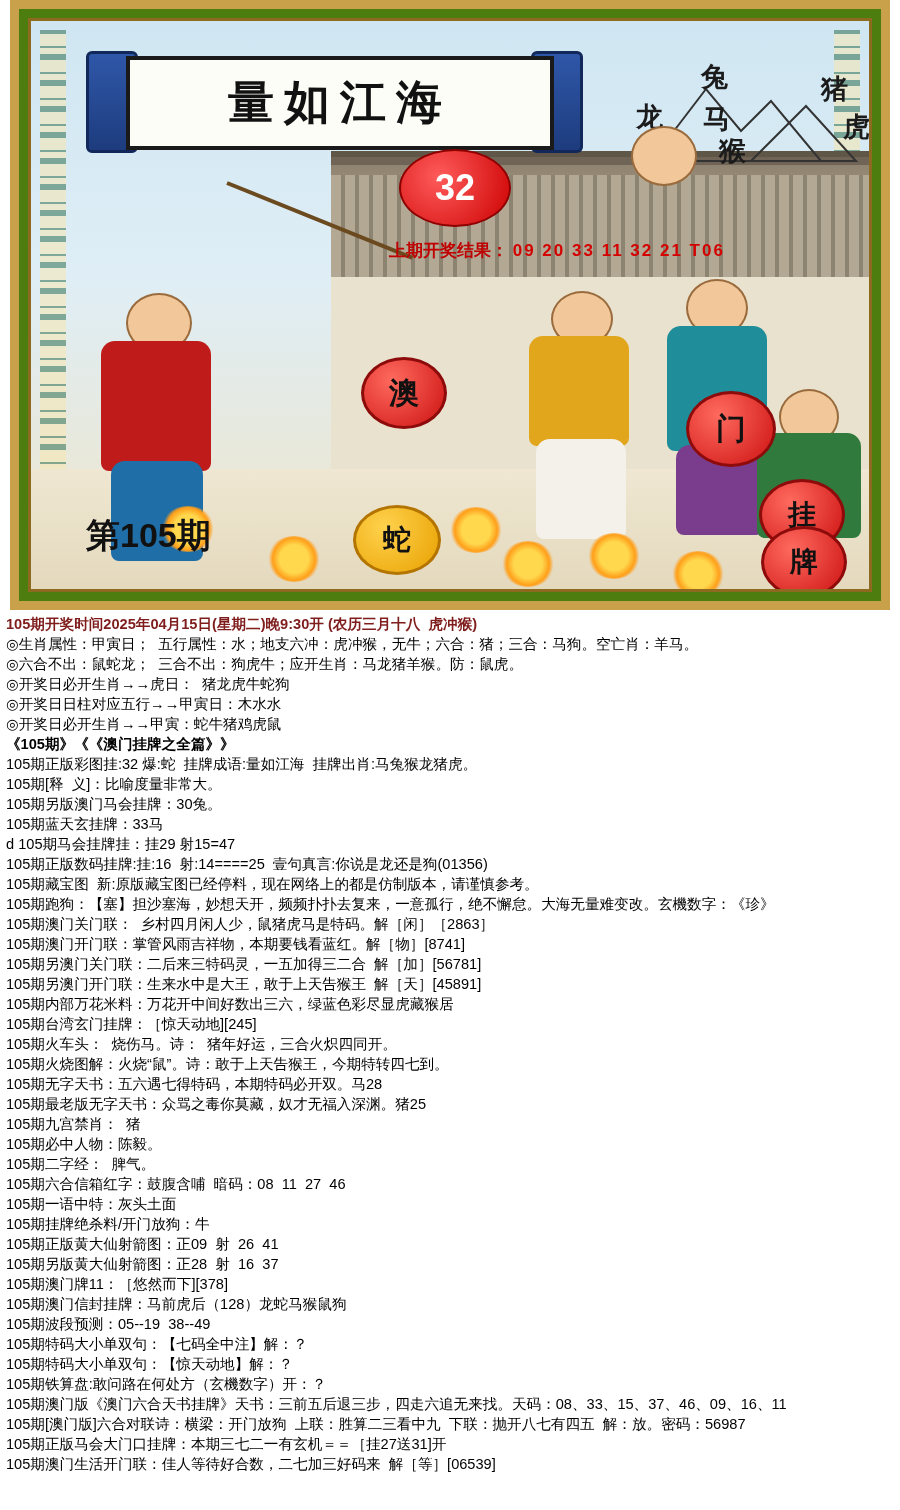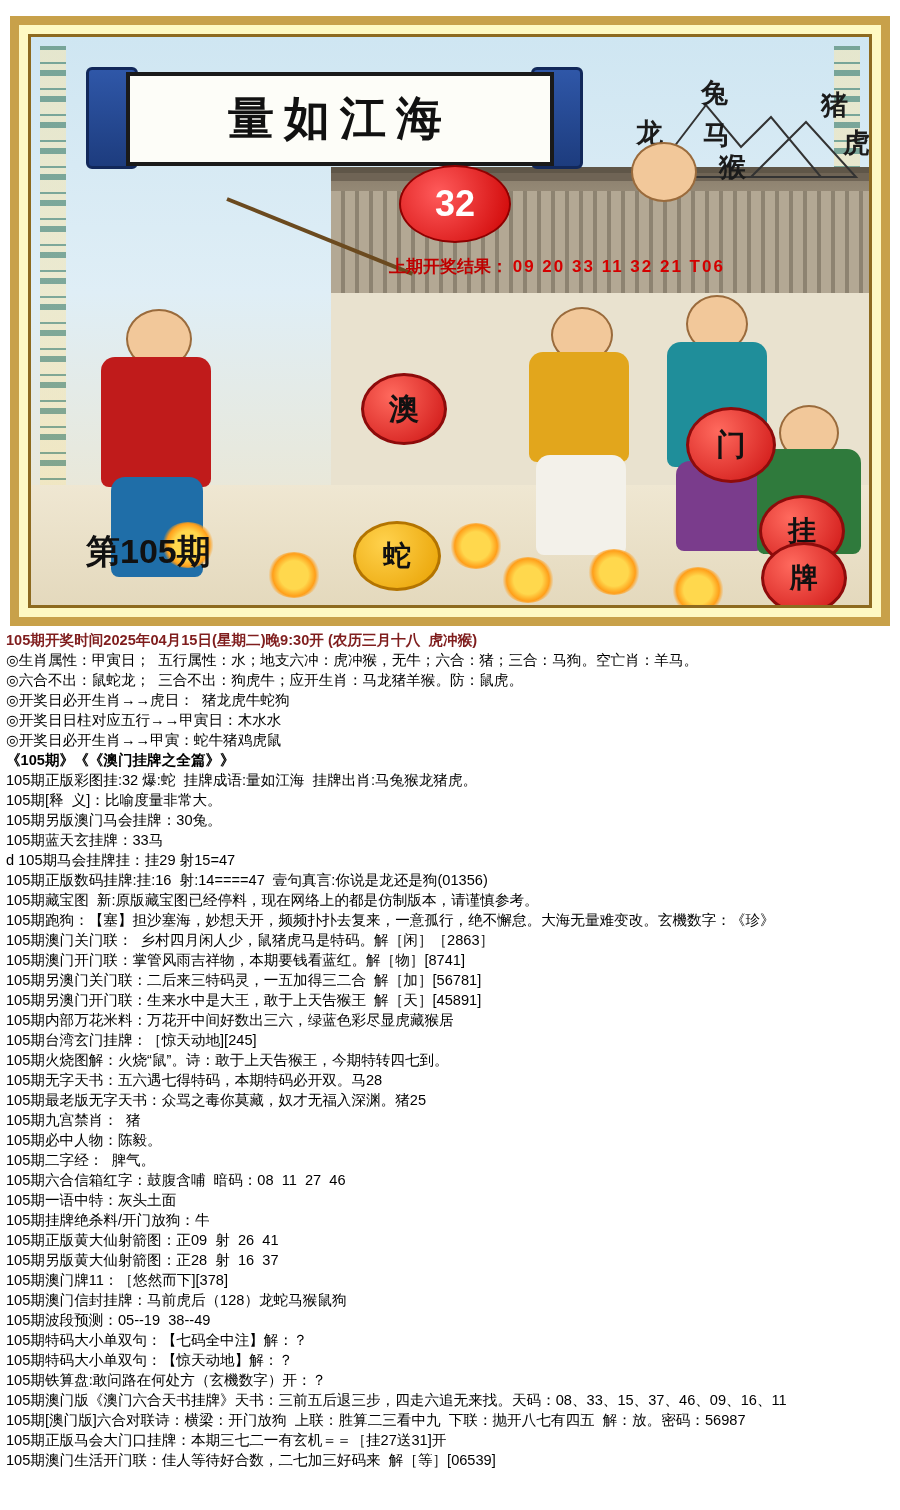--- a/index.html
+++ b/index.html
@@ -1,20 +1,20 @@
 <!DOCTYPE html>
 <html><head>
 <meta charset="utf-8">
 <style>
   html,body{margin:0;padding:0;background:#ffffff;}
   body{width:900px;font-family:"Liberation Sans","DejaVu Sans",sans-serif;}
 
   
-  .poster{position:relative;width:880px;height:610px;margin:16px auto 0;box-sizing:border-box;
-          border:9px solid #c8a14a;background:#fef9c3;}
+  .poster{position:relative;width:880px;height:610px;margin:0 auto 0;box-sizing:border-box;
+          border:9px solid #c8a14a;background:#4d7c0f;}
   .poster-inner{position:absolute;inset:9px;border:3px solid #8d6a1f;background:
      linear-gradient(#cfe6f2 0%,#dfeef6 45%,#efe4c8 100%);overflow:hidden;}
   .greek{position:absolute;width:26px;top:9px;bottom:9px;background:
      repeating-linear-gradient(0deg,#2f6f4f 0 6px,#f6e6b0 6px 12px,#2f6f4f 12px 14px,#f6e6b0 14px 26px);
      opacity:.55;}
   .greek.l{left:9px;} .greek.r{right:9px;}
 
   
   .roof{position:absolute;left:300px;top:130px;width:575px;height:130px;
         background:linear-gradient(#8b7f6d,#cfc4ae);border-top:6px solid #5f5648;
@@ -156,29 +156,30 @@
   <div class="line">◎开奖日日柱对应五行→→甲寅日：木水水</div>
   <div class="line">◎开奖日必开生肖→→甲寅：蛇牛猪鸡虎鼠</div>
 
   <div class="line ttl">《105期》《《澳门挂牌之全篇》》</div>
 
   <div class="line">105期正版彩图挂:32 爆:蛇  挂牌成语:量如江海  挂牌出肖:马兔猴龙猪虎。</div>
   <div class="line">105期[释  义]：比喻度量非常大。</div>
   <div class="line">105期另版澳门马会挂牌：30兔。</div>
   <div class="line">105期蓝天玄挂牌：33马</div>
   <div class="line">d 105期马会挂牌挂：挂29 射15=47</div>
-  <div class="line">105期正版数码挂牌:挂:16  射:14====47  壹句真言:你说是龙还是狗(01356)</div>
+  <div class="line">105期正版数码挂牌:挂:16  射:14====25  壹句真言:你说是龙还是狗(01356)</div>
   <div class="line">105期藏宝图  新:原版藏宝图已经停料，现在网络上的都是仿制版本，请谨慎参考。</div>
   <div class="line">105期跑狗：【塞】担沙塞海，妙想天开，频频扑扑去复来，一意孤行，绝不懈怠。大海无量难变改。玄機数字：《珍》</div>
   <div class="line">105期澳门关门联：  乡村四月闲人少，鼠猪虎马是特码。解［闲］［2863］</div>
   <div class="line">105期澳门开门联：掌管风雨吉祥物，本期要钱看蓝红。解［物］[8741]</div>
   <div class="line">105期另澳门关门联：二后来三特码灵，一五加得三二合  解［加］[56781]</div>
   <div class="line">105期另澳门开门联：生来水中是大王，敢于上天告猴王  解［天］[45891]</div>
   <div class="line">105期内部万花米料：万花开中间好数出三六，绿蓝色彩尽显虎藏猴居</div>
   <div class="line">105期台湾玄门挂牌：［惊天动地][245]</div>
+  <div class="line">105期火车头：  烧伤马。诗：  猪年好运，三合火炽四同开。</div>
   <div class="line">105期火烧图解：火烧“鼠”。诗：敢于上天告猴王，今期特转四七到。</div>
   <div class="line">105期无字天书：五六遇七得特码，本期特码必开双。马28</div>
   <div class="line">105期最老版无字天书：众骂之毒你莫藏，奴才无福入深渊。猪25</div>
   <div class="line">105期九宫禁肖：  猪</div>
   <div class="line">105期必中人物：陈毅。</div>
   <div class="line">105期二字经：  脾气。</div>
   <div class="line">105期六合信箱红字：鼓腹含哺  暗码：08  11  27  46</div>
   <div class="line">105期一语中特：灰头土面</div>
   <div class="line">105期挂牌绝杀料/开门放狗：牛</div>
   <div class="line">105期正版黄大仙射箭图：正09  射  26  41</div>

